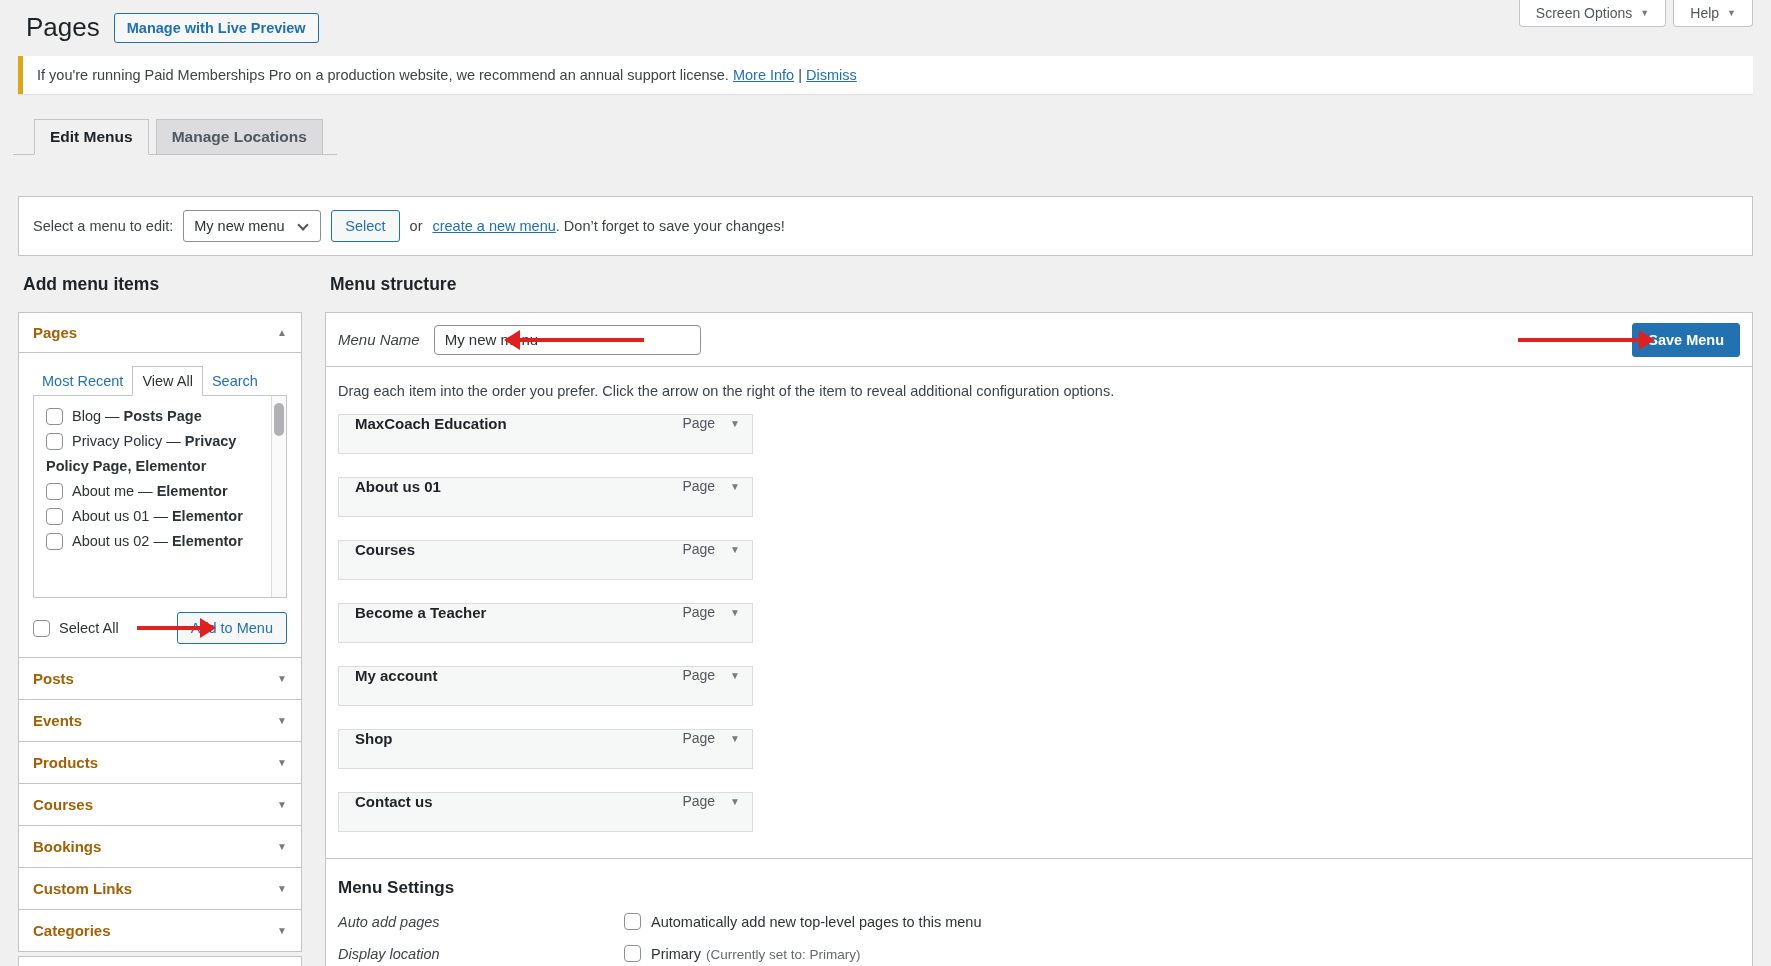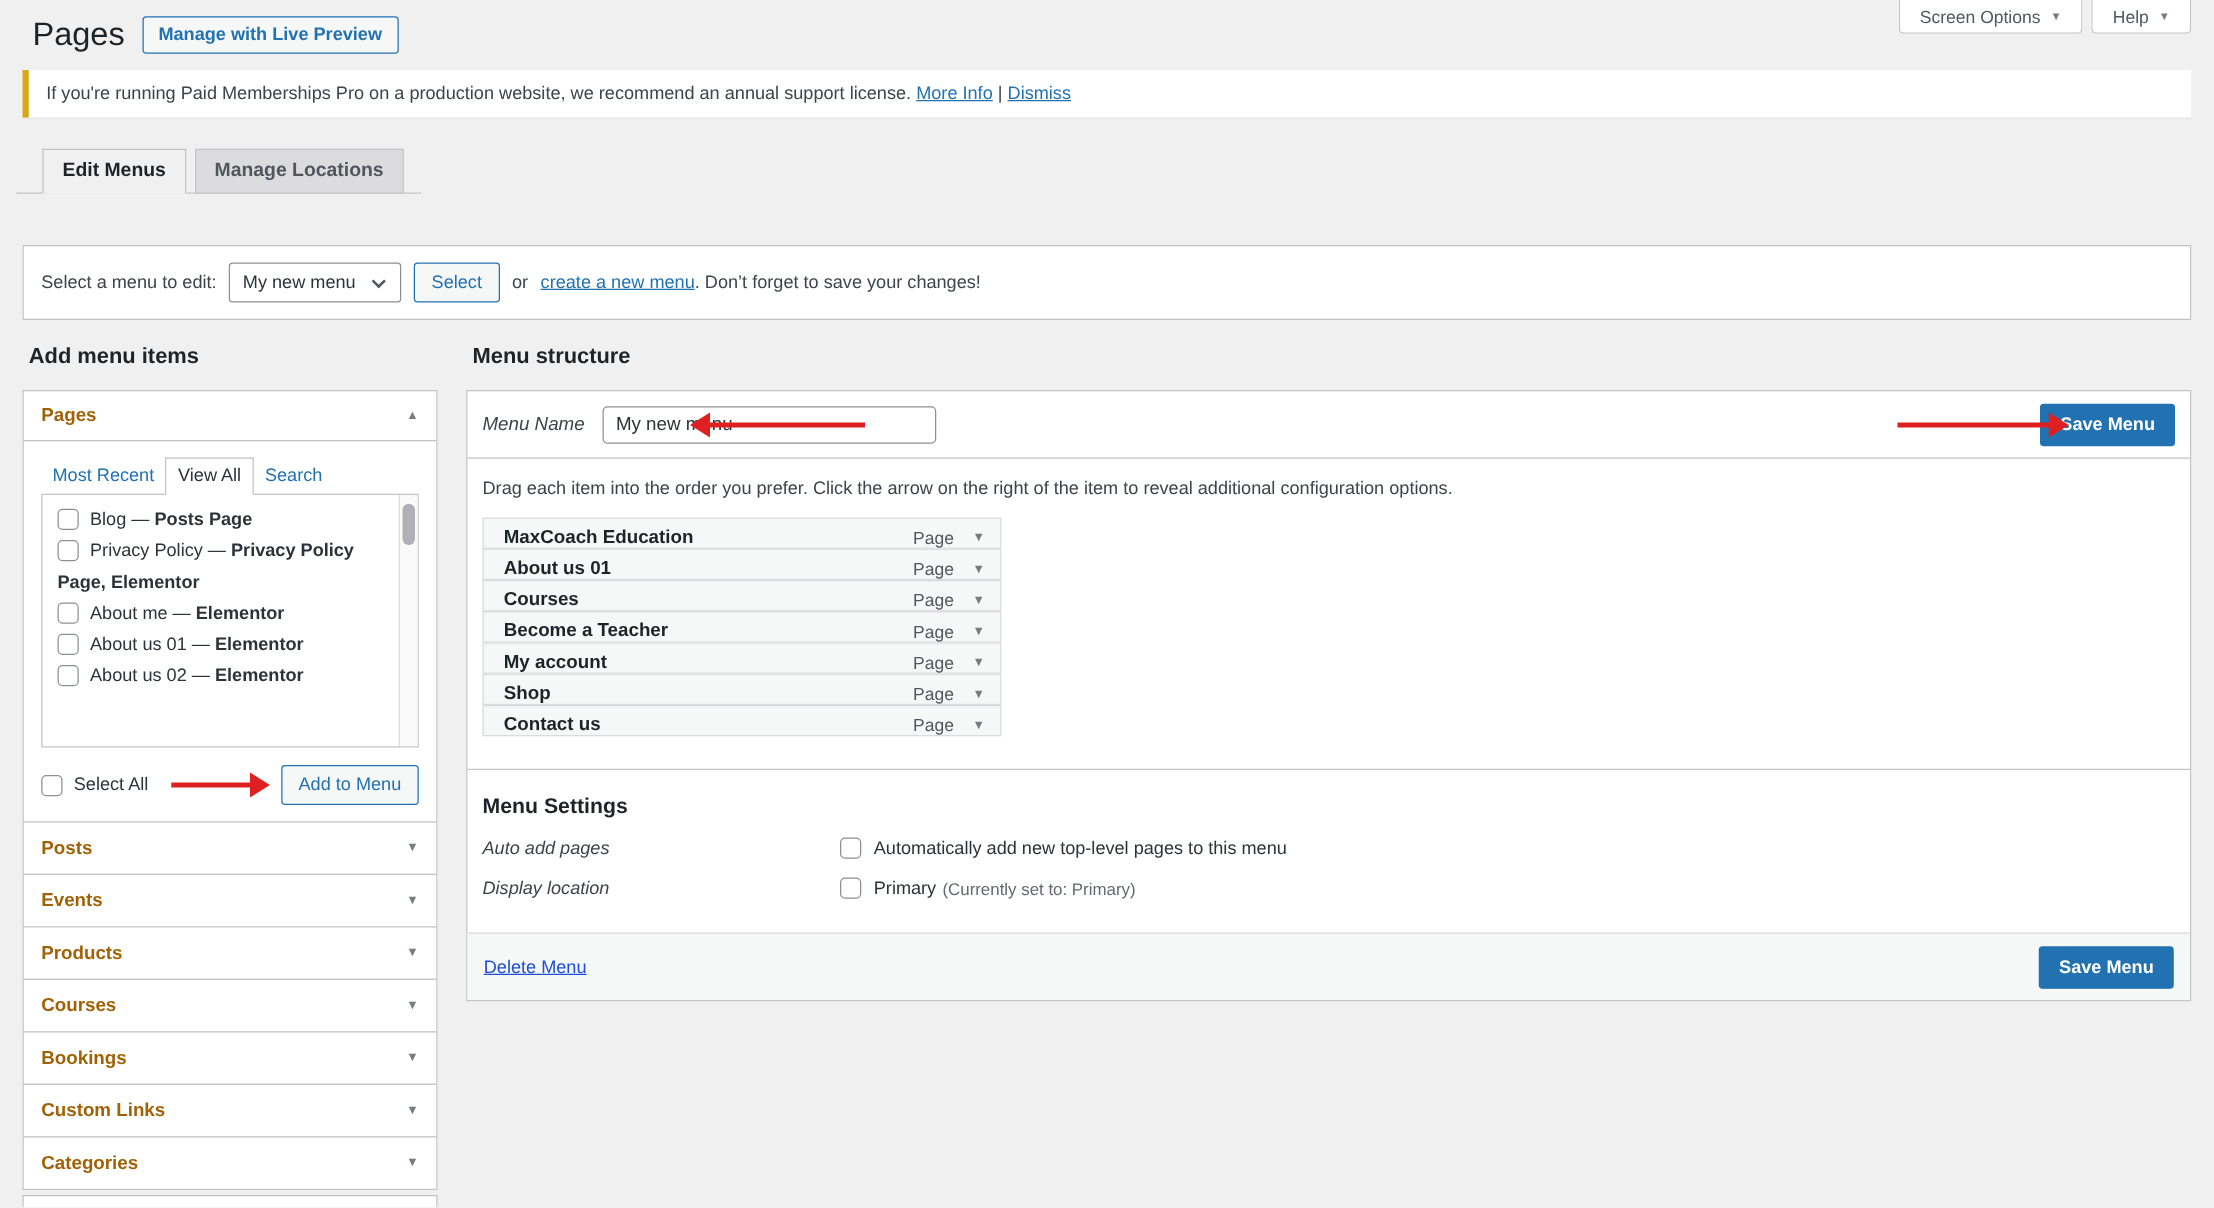--- a/index.html
+++ b/index.html
@@ -63,21 +63,21 @@
     background:#f6f7f7; border:1px solid #2271b1; color:#2271b1; border-radius:3px;
     padding:5px 13px; font-size:14.5px; cursor:pointer; height:32px;
   }
   .button-primary {
     background:#2271b1; border:1px solid #2271b1; color:#fff; border-radius:3px;
     padding:0 15px; height:34px; font-size:14.5px; font-weight:600; cursor:pointer;
   }
 
   
   .columns { display:flex; gap:23px; margin:0 18px; align-items:flex-start; }
-  .col-left { width:332px; flex:none; }
+  .col-left { width:284px; flex:none; }
   .col-right { flex:1; }
   .col-heading { font-size:17.5px; font-weight:700; margin:18px 0 17px 5px; color:#1d2327; }
 
   
   .postbox { background:#fff; border:1px solid #c3c4c7; }
   .postbox-header {
     display:flex; align-items:center; justify-content:space-between;
     padding:11px 14px; cursor:pointer;
   }
   .postbox-header.open { border-bottom:1px solid #c3c4c7; }
@@ -134,22 +134,22 @@
   }
   .menu-name-label { font-size:15px; font-style:italic; color:#3c434a; margin-right:14px; }
   .menu-name-input {
     width:267px; height:30px; border:1px solid #8c8f94; border-radius:4px;
     padding:0 10px; font-size:15px; font-family:inherit; color:#2c3338; background:#fff;
   }
   .name-row .button-primary { margin-left:auto; }
   .menu-body { padding:0 12px; }
   .drag-instruction { margin:15px 0 14px; font-size:14.5px; color:#3c434a; line-height:18px; }
   .menu-item-bar {
-    width:415px; height:25px; background:#f6f7f7; border:1px solid #dcdcde;
-    display:flex; align-items:flex-end; margin-bottom:0; cursor:move;
+    width:415px; height:40px; background:#f6f7f7; border:1px solid #dcdcde;
+    display:flex; align-items:flex-start; margin-bottom:23px; cursor:move;
   }
   .menu-item-title { font-weight:700; font-size:15px; color:#1d2327; padding-left:16px; }
   .menu-item-right { margin-left:auto; display:flex; align-items:center; gap:15px; padding-right:12px; }
   .menu-item-type { font-size:14px; color:#50575e; }
 
   
   .menu-settings { margin-top:26px; border-top:1px solid #c3c4c7; padding:19px 12px 12px; }
   .menu-settings h3 { font-size:17px; font-weight:700; color:#1d2327; margin:0 0 15px; }
   .settings-row { display:flex; align-items:flex-start; margin-bottom:8px; min-height:24px; }
   .settings-label { width:286px; flex:none; font-size:14.5px; font-style:italic; color:#3c434a; padding-top:1px; }

